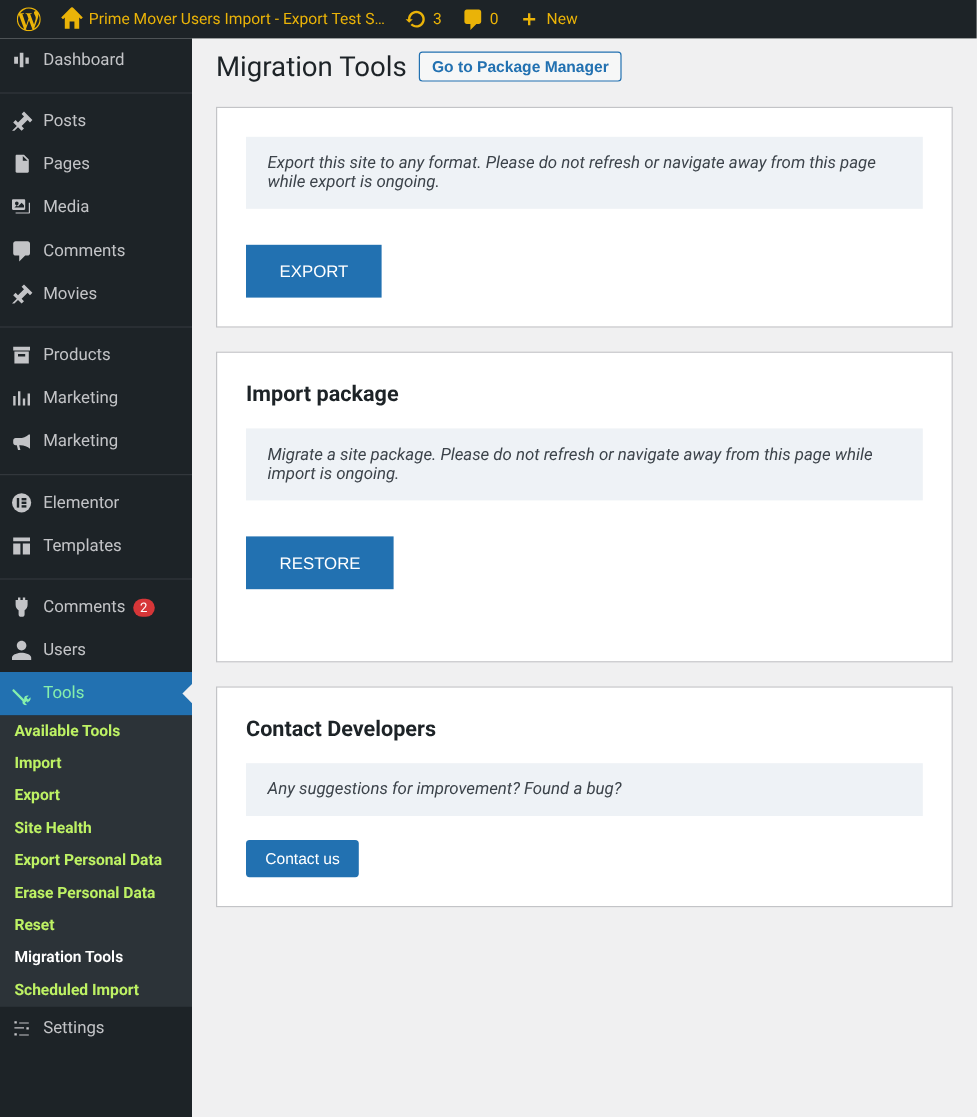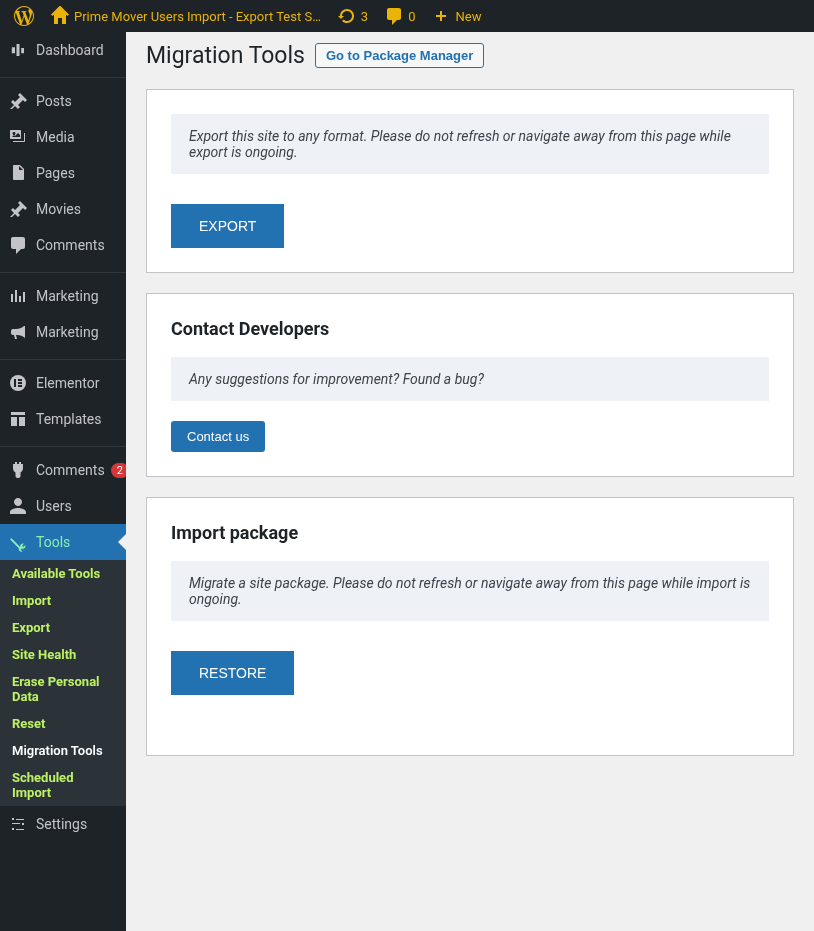--- a/index.html
+++ b/index.html
@@ -6,21 +6,21 @@
     body { font-family: -apple-system, BlinkMacSystemFont, "Segoe UI", Roboto, Oxygen, Ubuntu, sans-serif; background: #f0f0f1; width: 814px; height: 931px; overflow: hidden; }
     
     .adminbar { height: 32px; background: #1d2327; color: #eab308; display: flex; align-items: flex-end; padding: 0 6px; font-size: 13px; }
     .adminbar-item { display: flex; align-items: center; padding: 0 8px; height: 32px; cursor: pointer; }
     .adminbar-item svg { width: 20px; height: 20px; fill: currentColor; margin-right: 4px; }
     .adminbar-item .icon-only { margin-right: 0; }
     .site-title { max-width: 260px; white-space: nowrap; overflow: hidden; text-overflow: ellipsis; }
     
     .layout { display: flex; height: calc(931px - 32px); }
     
-    .sidebar { width: 126px; background: #1d2327; color: #c3c4c7; font-size: 14px; overflow-y: auto; }
+    .sidebar { width: 160px; background: #1d2327; color: #c3c4c7; font-size: 14px; overflow-y: auto; }
     .menu-item { display: flex; align-items: center; padding: 8px 8px; cursor: pointer; position: relative; }
     .menu-item.current { background: #2271b1; color: #86efac; }
     .menu-item.current::after { content: ""; position: absolute; right: 0; top: 50%; transform: translateY(-50%); border: 8px solid transparent; border-right-color: #f0f0f1; }
     .menu-item .mi-icon { width: 20px; height: 20px; margin-right: 8px; display: flex; align-items: center; justify-content: center; }
     .menu-item .mi-icon svg { width: 20px; height: 20px; fill: currentColor; }
     .menu-sep { height: 5px; border-bottom: 1px solid #32373c; margin: 5px 0; }
     .badge { background: #d63638; color: #fff; border-radius: 10px; font-size: 11px; padding: 1px 6px; margin-left: 6px; }
     .submenu { background: #2c3338; }
     .submenu-item { padding: 6px 12px; font-size: 13px; color: #bef264; cursor: pointer; font-weight: bold; }
     .submenu-item.current { color: #fff; font-weight: 600; }
@@ -87,50 +87,58 @@
       <span class="mi-icon">
           <svg viewBox="0 0 20 20">
             <path d="M12 2l-2 2 2 2-5 5-2-2-2 2 3 3-4 4h2l3-3 3 3 2-2-2-2 5-5 2 2 2-2z"></path>
           </svg>
         </span>
       <span>Posts</span>
     </div>
     <div class="menu-item">
       <span class="mi-icon">
           <svg viewBox="0 0 20 20">
+            <path d="M6 2h6l4 4v10c0 .6-.4 1-1 1H6c-.6 0-1-.4-1-1V3c0-.6.4-1 1-1zm5 1v4h4l-4-4z"></path>
+          </svg>
+        </span>
+      <span>Pages</span>
+    </div>
+    <div class="menu-item">
+      <span class="mi-icon">
+          <svg viewBox="0 0 20 20">
             <path d="M13 11V4c0-.6-.4-1-1-1H3c-.6 0-1 .4-1 1v7c0 .6.4 1 1 1h9c.6 0 1-.4 1-1zM6 5c.8 0 1.5.7 1.5 1.5S6.8 8 6 8s-1.5-.7-1.5-1.5S5.2 5 6 5zm-2 5l2-2 1 1 3-3 2 2v2H4zm13-4v8c0 .6-.4 1-1 1H5v-1h11V6h1z"></path>
           </svg>
         </span>
       <span>Media</span>
     </div>
     <div class="menu-item">
       <span class="mi-icon">
           <svg viewBox="0 0 20 20">
-            <path d="M6 2h6l4 4v10c0 .6-.4 1-1 1H6c-.6 0-1-.4-1-1V3c0-.6.4-1 1-1zm5 1v4h4l-4-4z"></path>
-          </svg>
-        </span>
-      <span>Pages</span>
+            <path d="M5 2h10c1.1 0 2 .9 2 2v8c0 1.1-.9 2-2 2h-2l-5 5v-5H5c-1.1 0-2-.9-2-2V4c0-1.1.9-2 2-2z"></path>
+          </svg>
+        </span>
+      <span>Comments</span>
     </div>
     <div class="menu-item">
       <span class="mi-icon">
           <svg viewBox="0 0 20 20">
             <path d="M12 2l-2 2 2 2-5 5-2-2-2 2 3 3-4 4h2l3-3 3 3 2-2-2-2 5-5 2 2 2-2z"></path>
           </svg>
         </span>
       <span>Movies</span>
     </div>
-    <div class="menu-item">
-      <span class="mi-icon">
-          <svg viewBox="0 0 20 20">
-            <path d="M5 2h10c1.1 0 2 .9 2 2v8c0 1.1-.9 2-2 2h-2l-5 5v-5H5c-1.1 0-2-.9-2-2V4c0-1.1.9-2 2-2z"></path>
-          </svg>
-        </span>
-      <span>Comments</span>
-    </div>
-    <div class="menu-sep"></div>
+    <div class="menu-sep"></div>
+    <div class="menu-item">
+      <span class="mi-icon">
+          <svg viewBox="0 0 20 20">
+            <path d="M3 3h14v3H3V3zm1 4h12v10H4V7zm3 2v2h6V9H7z"></path>
+          </svg>
+        </span>
+      <span>Products</span>
+    </div>
     <div class="menu-item">
       <span class="mi-icon">
           <svg viewBox="0 0 20 20">
             <path d="M3 16h2V8H3v8zm4 0h2V4H7v12zm4 0h2v-6h-2v6zm4 0h2V6h-2v10z"></path>
           </svg>
         </span>
       <span>Marketing</span>
     </div>
     <div class="menu-item">
       <span class="mi-icon">
@@ -185,20 +193,21 @@
             <path d="M16.7 6.3c.4-1 .2-2.2-.6-3-.8-.8-2-1-3-.6l1.8 1.8-1.4 1.4-1.8-1.8c-.4 1-.2 2.2.6 3 .7.7 1.7.9 2.6.7l-8.2 8.2c-.4.4-.4 1 0 1.4.4.4 1 .4 1.4 0l8.2-8.2c.9.2 1.9 0 2.6-.7.8-.8 1-2 .6-3l-1.8 1.8-1.4-1.4 1.8-1.8z" transform="rotate(90 10 10)"></path>
           </svg>
         </span>
       <span>Tools</span>
     </div>
     <div class="submenu">
       <div class="submenu-item">Available Tools</div>
       <div class="submenu-item">Import</div>
       <div class="submenu-item">Export</div>
       <div class="submenu-item">Site Health</div>
+      <div class="submenu-item">Export Personal Data</div>
       <div class="submenu-item">Erase Personal Data</div>
       <div class="submenu-item">Reset</div>
       <div class="submenu-item current">Migration Tools</div>
       <div class="submenu-item">Scheduled Import</div>
     </div>
     <div class="menu-item">
       <span class="mi-icon">
           <svg viewBox="0 0 20 20">
             <path d="M4 4h2v2H4V4zm4 1h8v1H8V5zM4 9h8v1H4V9zm10 0h2v2h-2V9zM4 14h2v2H4v-2zm4 1h8v1H8v-1z"></path>
           </svg>
@@ -211,25 +220,25 @@
     <div class="page-header">
       <h1 class="page-title">Migration Tools</h1>
       <button class="page-action">Go to Package Manager</button>
     </div>
 
     <div class="card">
       <div class="notice">Export this site to any format. Please do not refresh or navigate away from this page while export is ongoing.</div>
       <button class="btn-primary">EXPORT</button>
     </div>
 
+    <div class="card" style="padding-bottom:60px;">
+      <h2>Import package</h2>
+      <div class="notice">Migrate a site package. Please do not refresh or navigate away from this page while import is ongoing.</div>
+      <button class="btn-primary">RESTORE</button>
+    </div>
+
     <div class="card">
       <h2>Contact Developers</h2>
       <div class="notice" style="margin-bottom:20px;">Any suggestions for improvement? Found a bug?</div>
       <button class="btn-secondary">Contact us</button>
     </div>
-
-    <div class="card" style="padding-bottom:60px;">
-      <h2>Import package</h2>
-      <div class="notice">Migrate a site package. Please do not refresh or navigate away from this page while import is ongoing.</div>
-      <button class="btn-primary">RESTORE</button>
-    </div>
   </div>
 </div>
 
 </body></html>

